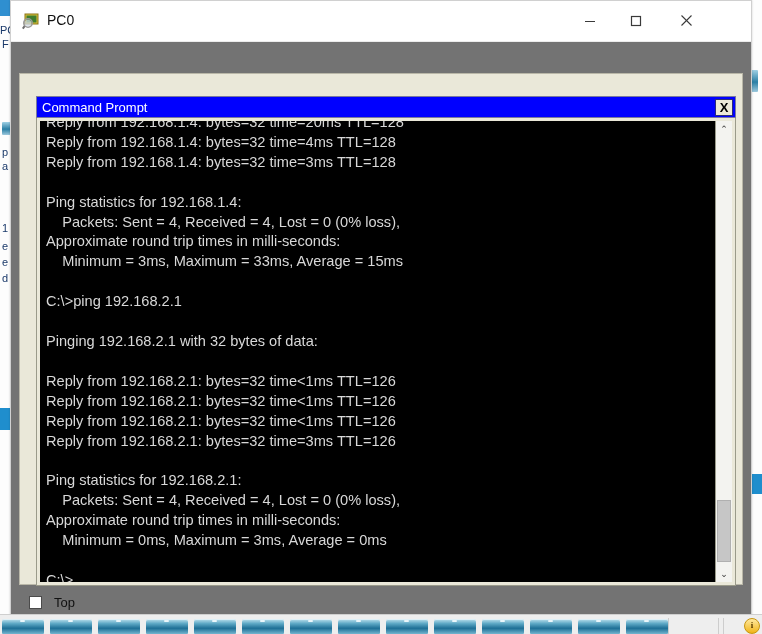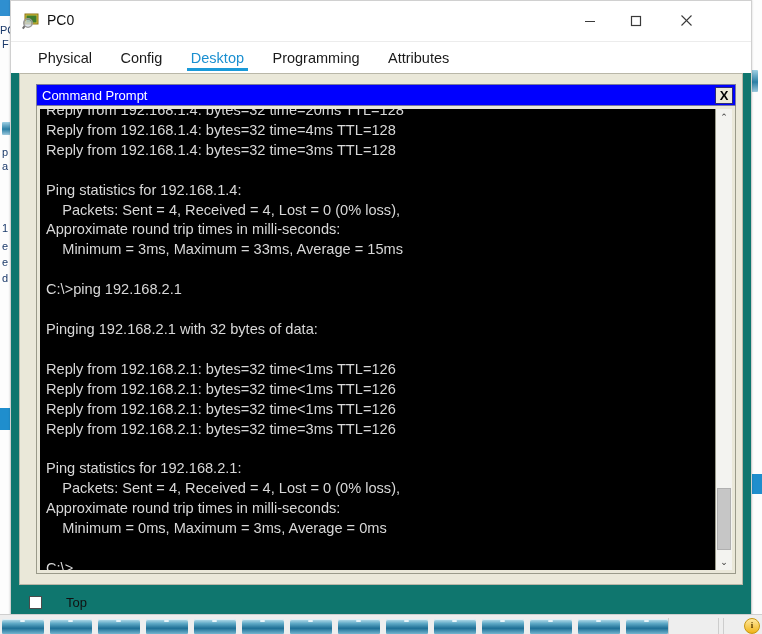--- a/index.html
+++ b/index.html
@@ -101,21 +101,21 @@
     font-family: "Liberation Serif", serif;
   }
 
   
   #pc-window {
     position: absolute;
     left: 10px;
     top: 0px;
     width: 742px;
     height: 616px;
-    background: #0f766e;
+    background: #737373;
     border: 1px solid #d0d0d0;
     box-shadow: 0 0 2px rgba(0,0,0,.18);
     box-sizing: border-box;
   }
 
   
   #pc-titlebar {
     position: relative;
     height: 40px;
     background: #ffffff;
@@ -187,21 +187,21 @@
     height: 512px;
     background: #eae8d9;
     border: 1px solid #b9b7a8;
     box-sizing: border-box;
   }
 
   
   #cmd-window {
     position: absolute;
     left: 16px;
-    top: 10px;
+    top: 22px;
     width: 700px;
     height: 490px;
     background: #eae8d9;
     box-sizing: border-box;
   }
   #cmd-titlebar {
     position: relative;
     height: 22px;
     background: #0000ff;
     border: 1px solid #7a7a9e;
@@ -300,21 +300,21 @@
     box-sizing: border-box;
   }
 
   
   #top-row {
     position: absolute;
     left: 18px;
     top: 594px;
     display: flex;
     align-items: center;
-    gap: 24px;
+    gap: 12px;
   }
   #top-checkbox {
     width: 13px; height: 13px;
     border: 1px solid #4b4b4b;
     background: #ffffff;
     box-sizing: border-box;
     cursor: default;
   }
   #top-label {
     font-size: 13px;
@@ -378,27 +378,20 @@
       </svg>
     </button>
     <button class="win-btn" id="btn-close">
       <svg width="13" height="13" viewBox="0 0 13 13">
         <line x1="1.5" y1="1.5" x2="11.5" y2="11.5" stroke="#3a3a3a" stroke-width="1.1"></line>
         <line x1="11.5" y1="1.5" x2="1.5" y2="11.5" stroke="#3a3a3a" stroke-width="1.1"></line>
       </svg>
     </button>
   </div>
 
-  <div id="pc-tabstrip">
-    <span class="tab">Physical</span>
-    <span class="tab">Config</span>
-    <span class="tab active">Desktop</span>
-    <span class="tab">Programming</span>
-    <span class="tab">Attributes</span>
-  </div>
 
   <div id="desktop-panel">
 
     <div id="cmd-window">
 
       <div id="cmd-titlebar">
         <span id="cmd-title-text">Command Prompt</span>
         <div id="cmd-close-btn">X</div>
       </div>
 

